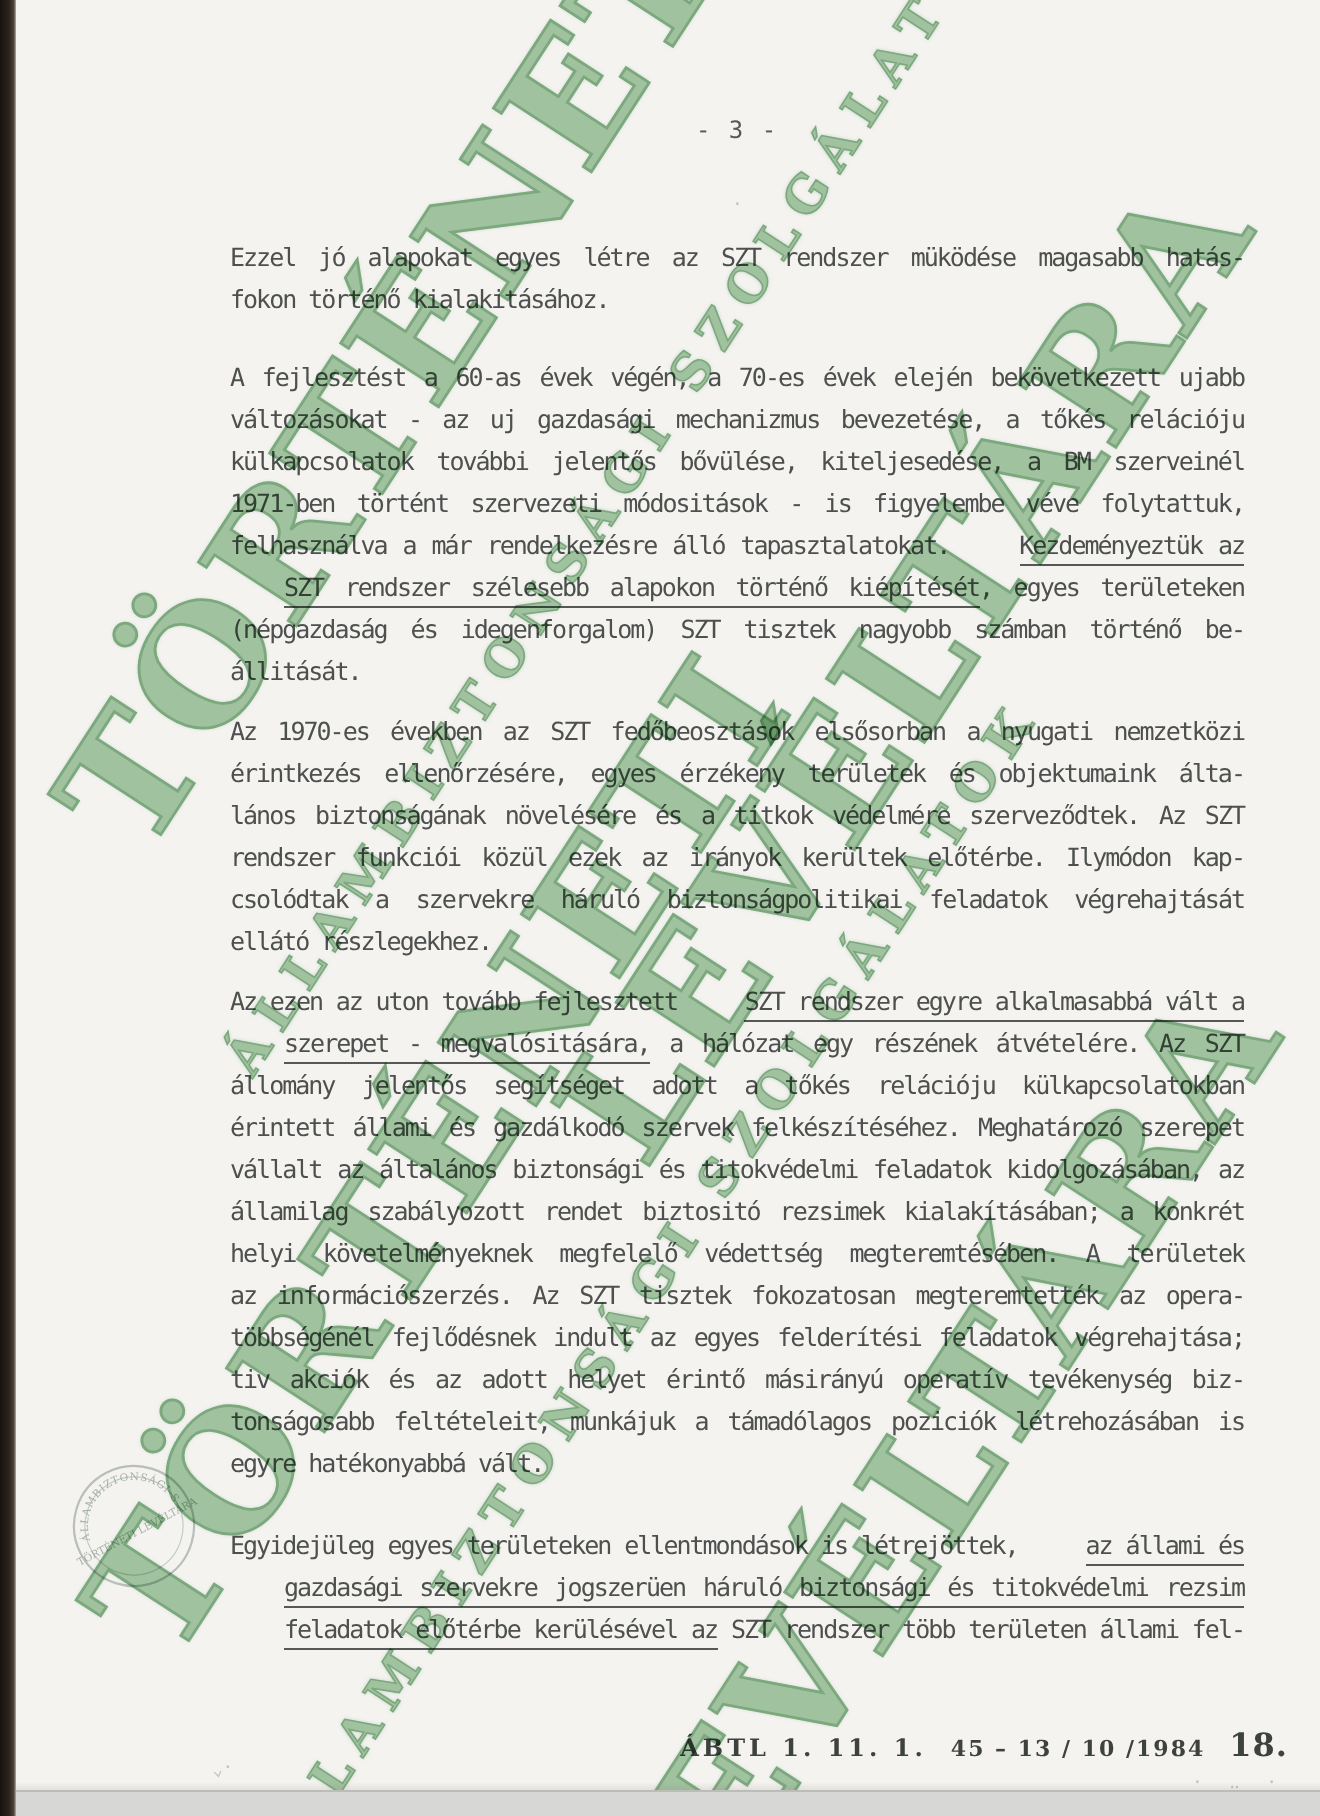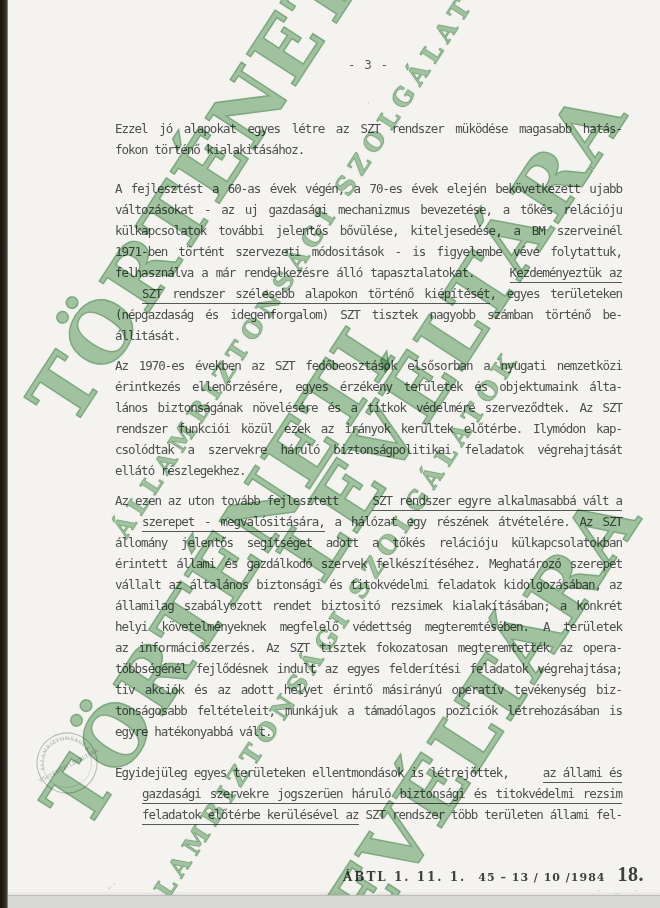--- a/index.html
+++ b/index.html
@@ -63,21 +63,21 @@
   
   .round-stamp{position:absolute;left:32px;top:728px;width:70px;height:70px;z-index:8;opacity:.75;}
   
   .footer{
     position:absolute;right:16px;top:863px;z-index:12;
     font-family:"DejaVu Serif","Liberation Serif",serif;color:#3e423f;
     display:flex;align-items:baseline;gap:12px;
   }
   .footer .code{font-size:12px;letter-spacing:2px;font-weight:bold;}
   .footer .ref{font-size:11px;letter-spacing:1px;font-weight:bold;}
-  .footer .pagenum{font-size:20px;font-weight:bold;letter-spacing:0.5px;font-family:Liberation Serif, serif;}
+  .footer .pagenum{font-size:16px;font-weight:bold;letter-spacing:0.5px;}
 </style>
 </head>
 <body>
 
 <div class="doc">
   <div class="page-number">- 3 -</div>
   <div id="doc-body">
       <div class="paragraph p0">
         <div class="line"><span>Ezzel jó alapokat egyes létre az SZT rendszer müködése magasabb hatás-</span></div>
         <div class="line short"><span>fokon történő kialakitásához.</span></div>

